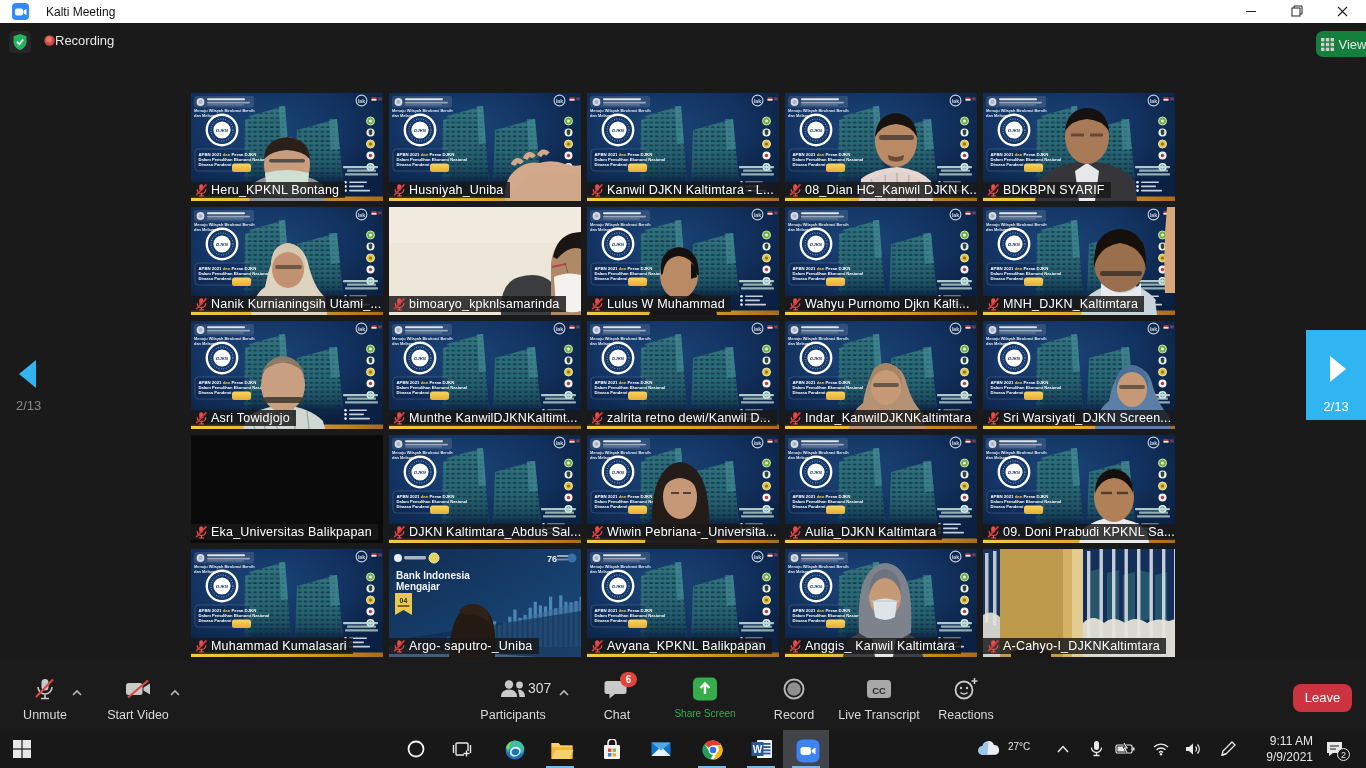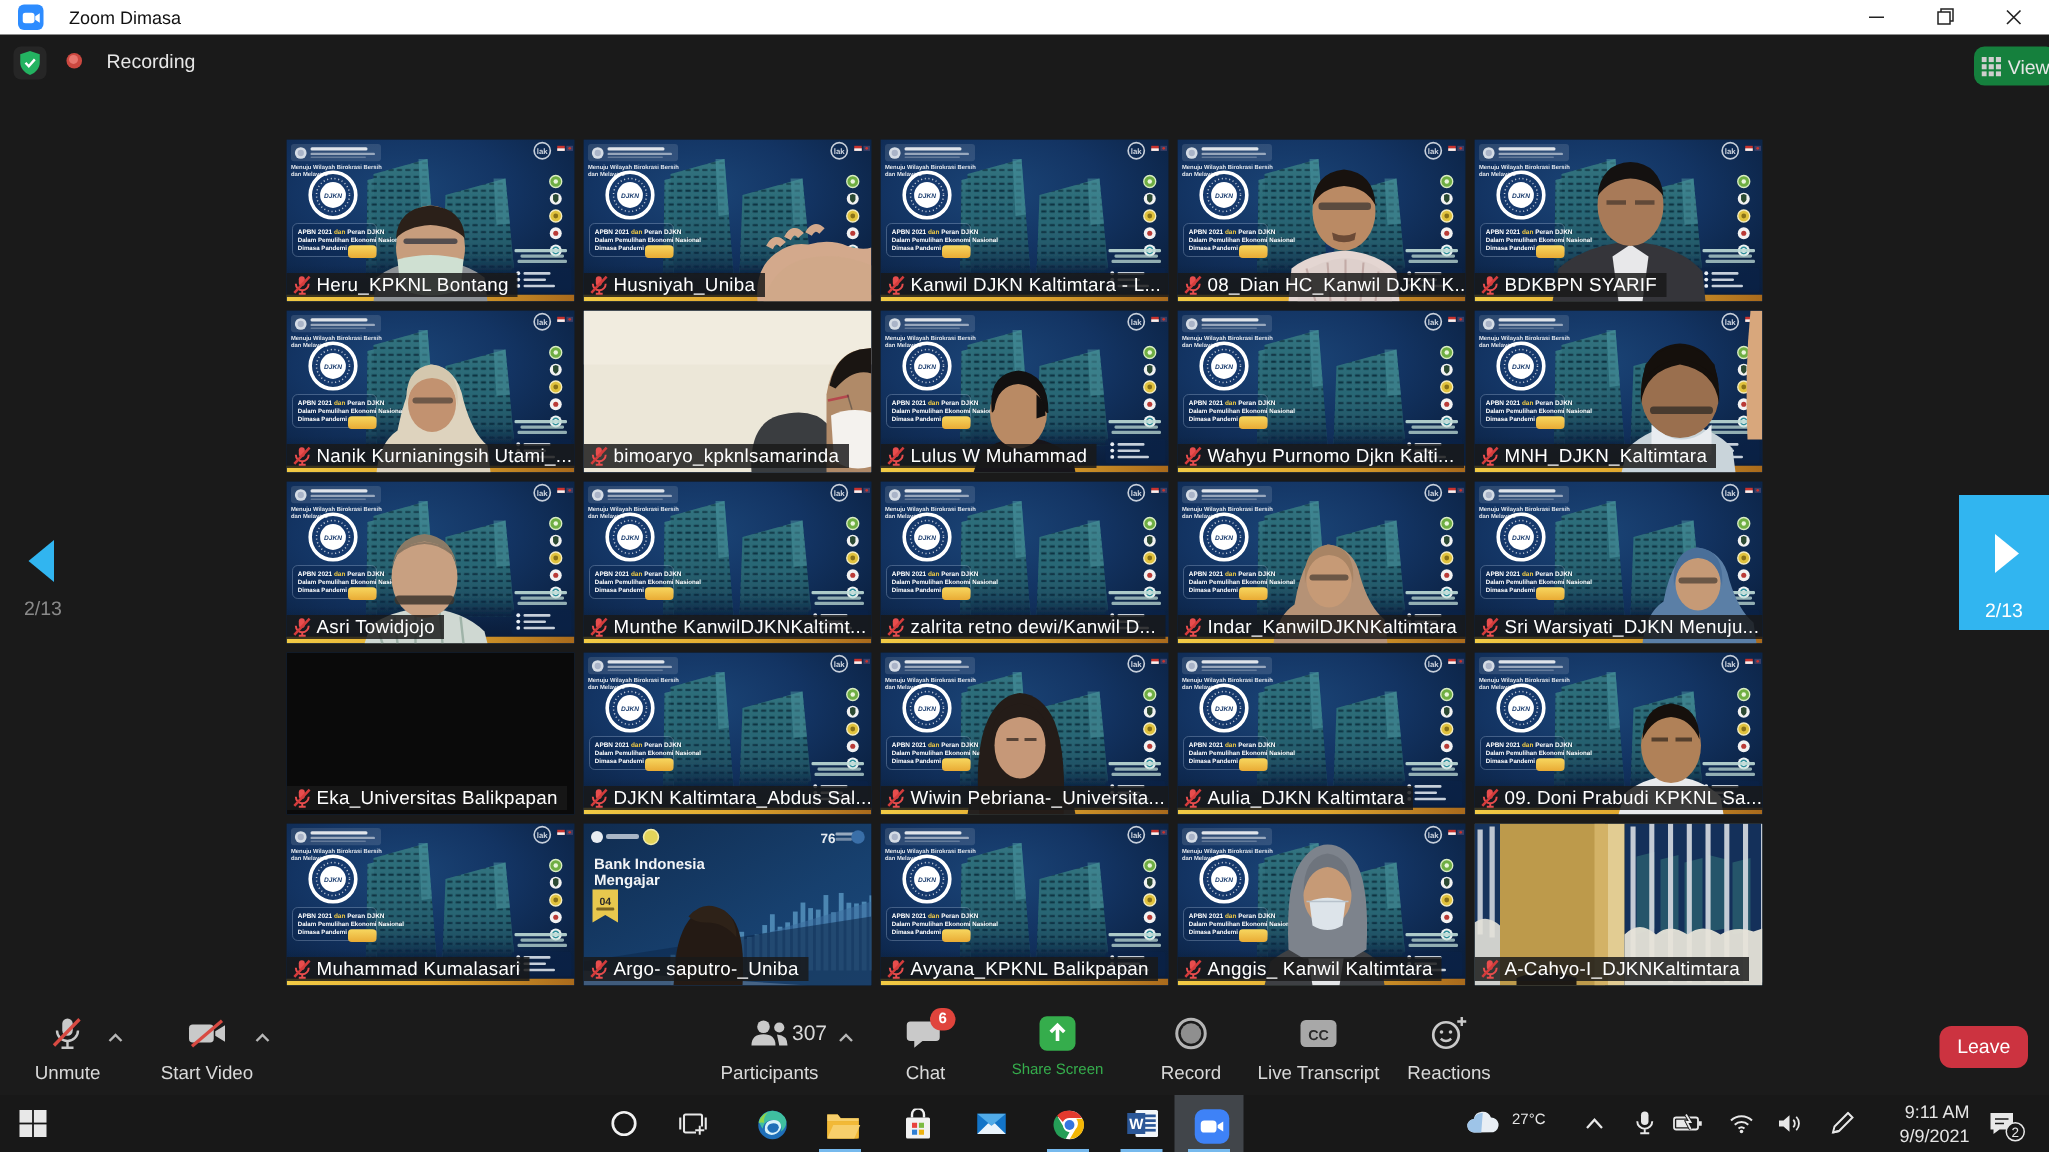--- a/index.html
+++ b/index.html
@@ -11,21 +11,21 @@
 #titlebar .ttl { position:absolute; left:46px; top:4.5px; font-size:12px; color:#111; }
 .wbtn { position:absolute; top:0; width:46px; height:23px; color:#222; text-align:center; }
 #meet { position:static; }
 .tile { position:absolute; width:192px; height:108px; overflow:hidden; background:#0d2240; }
 .tile > svg { position:absolute; left:0; top:0; display:block; }
 .nm svg { position:static; display:block; }
 .nm { position:absolute; left:0; bottom:3.5px; height:16px; max-width:192px; display:flex; align-items:center;
   gap:3px; padding:1px 6px 1px 4px; background:rgba(25,25,25,0.84); color:#fff; font-size:12.5px;
   white-space:nowrap; overflow:hidden; letter-spacing:0.2px; }
 #shield { position:absolute; left:9px; top:31px; width:22px; height:22px; border-radius:5px; background:#262626; }
-#rec { position:absolute; left:44px; top:33px; display:flex; align-items:center; gap:16px; color:#e6e6e6; font-size:13px; }
+#rec { position:absolute; left:44px; top:33px; display:flex; align-items:center; gap:0; color:#e6e6e6; font-size:13px; }
 #viewbtn { position:absolute; left:1303px; top:31px; width:55px; height:26px; border-radius:7px; background:#15803d;
   color:#e6e6e6; font-size:13px; display:flex; align-items:center; justify-content:center; gap:5px;margin-left:13px; }
 #lnav { position:absolute; left:19px; top:360px; width:0; height:0; border-top:14.5px solid transparent;
   border-bottom:14.5px solid transparent; border-right:17px solid #31b5f0; }
 #lnavt { position:absolute; left:16px; top:398px; color:#8a8a8a; font-size:13px; }
 #rnav { position:absolute; left:1306px; top:330px; width:60px; height:90px; background:#31b5f0; color:#fff; }
 #rnav .tri { position:absolute; left:24px; top:26px; width:0; height:0; border-top:13px solid transparent;
   border-bottom:13px solid transparent; border-left:16px solid #ffffff; }
 #rnav .pg { position:absolute; left:0; width:60px; top:399px; text-align:center; font-size:13px; }
 #toolbar { position:absolute; left:0; top:660px; width:1366px; height:70px; background:#1b1b1b; color:#d9d9d9; }
@@ -157,21 +157,21 @@
 </defs>
 </svg>
 
 <div id="titlebar">
   <div class="zicon">
       <svg width="12" height="8" viewBox="0 0 12 8">
         <rect x="0" y="0.5" width="8" height="7" rx="2" fill="#fff"></rect>
         <path d="M8.5,2.8 L11.5,0.8 V7.2 L8.5,5.2 Z" fill="#fff"></path>
       </svg>
     </div>
-  <div class="ttl">Zoom Dimasa</div>
+  <div class="ttl">Kalti Meeting</div>
   <div class="wbtn" style="left:1228px"><svg width="46" height="23">
         <path d="M18,11.5 h10" stroke="#222" stroke-width="1"></path>
       </svg></div>
   <div class="wbtn" style="left:1274px"><svg width="46" height="23">
         <rect x="18" y="8" width="8" height="8" fill="none" stroke="#222"></rect>
         <path d="M20,8 V6 H28 V14 H26" fill="none" stroke="#222"></path>
       </svg></div>
   <div class="wbtn" style="left:1320px"><svg width="46" height="23">
         <path d="M18,7 l9,9 M27,7 l-9,9" stroke="#222" stroke-width="1.1"></path>
       </svg></div>
@@ -508,21 +508,21 @@
       </svg>
 <div class="nm">
         <svg width="13" height="14" viewBox="0 0 13 14" style="flex:0 0 auto">
           <g fill="none" stroke="#e84d4d" stroke-width="1.3">
             <rect x="4.2" y="1.2" width="4" height="6.5" rx="2" fill="#e84d4d" stroke="none"></rect>
             <path d="M2.2,6.2 a4.2,4.2 0 0 0 8.6,0"></path>
             <path d="M6.5,10.4 v2.2 M4.2,12.8 h4.6"></path>
           </g>
           <path d="M1.2,12.2 L11.4,1.4" stroke="#d43c3c" stroke-width="1.7"></path>
         </svg>
-        <span>Sri Warsiyati_DJKN Menuju...</span>
+        <span>Sri Warsiyati_DJKN Screen...</span>
       </div>
 </div>
 <div class="tile" style="left:191px;top:435px">
 <svg viewBox="0 0 192 108" width="192" height="108" preserveAspectRatio="none">
         <rect width="192" height="108" fill="#0a0a0a"></rect>
       </svg>
 <div class="nm">
         <svg width="13" height="14" viewBox="0 0 13 14" style="flex:0 0 auto">
           <g fill="none" stroke="#e84d4d" stroke-width="1.3">
             <rect x="4.2" y="1.2" width="4" height="6.5" rx="2" fill="#e84d4d" stroke="none"></rect>

